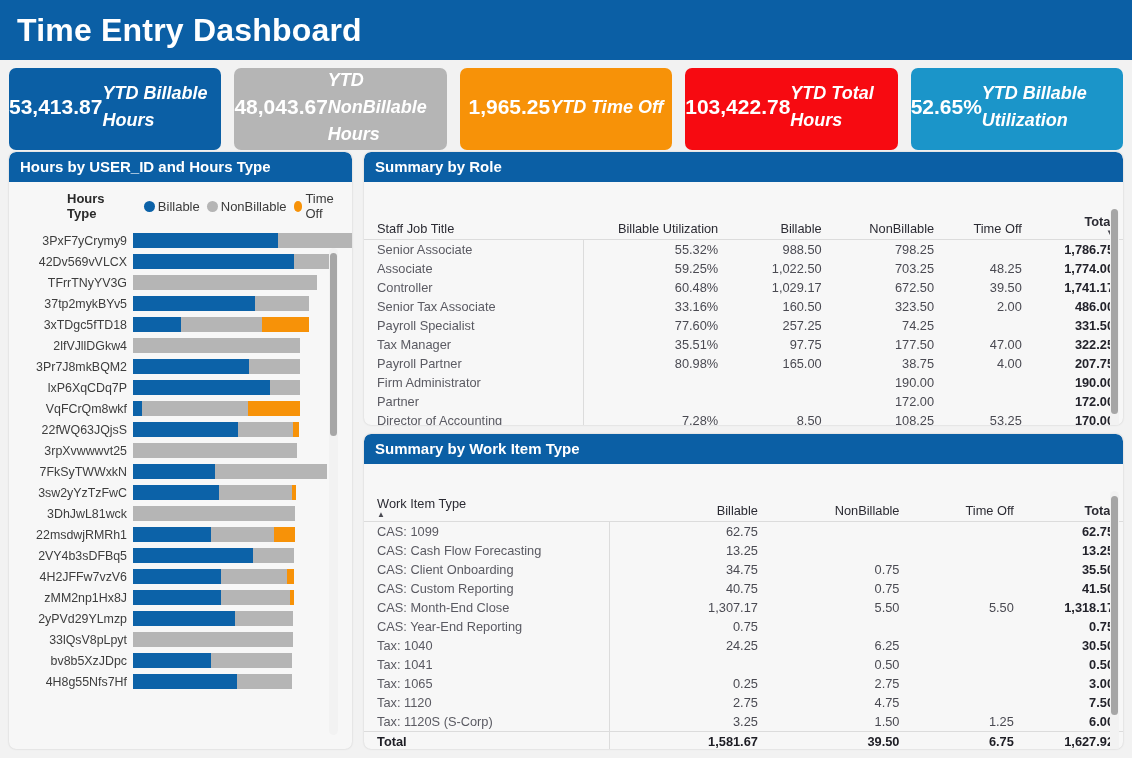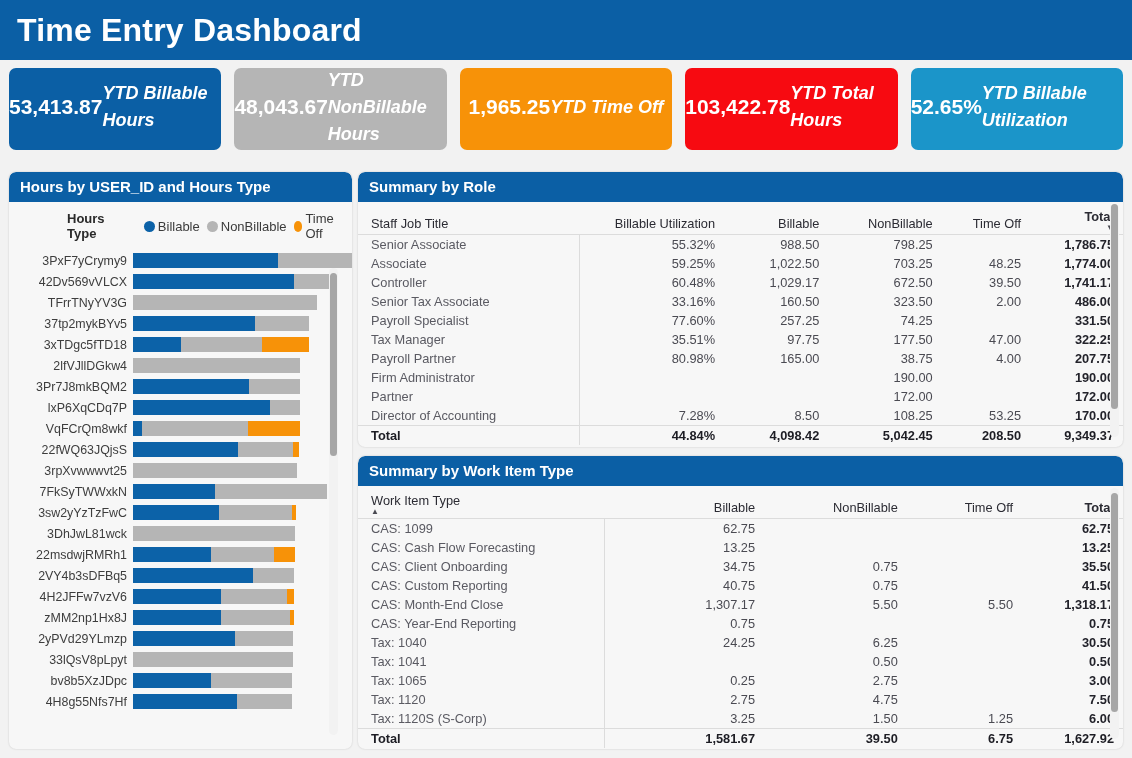--- a/index.html
+++ b/index.html
@@ -40,22 +40,22 @@
     justify-content: center;
     color: #ffffff;
     padding-bottom: 4px;
   }
   .kpi-value { font-size: 21px; font-weight: bold; line-height: 1.35; }
   .kpi-label { font-size: 18px; font-weight: bold; line-height: 1.5; font-style: italic; }
 
   
   #body-area {
     display: flex;
-    gap: 6px;
-    padding: 22px 9px 9px 9px;
+    gap: 12px;
+    padding: 2px 9px 9px 9px;
     height: 608px;
   }
   #left-col { width: 438px; display: flex; flex-direction: column; }
   #right-col { flex: 1 1 auto; display: flex; flex-direction: column; gap: 9px; align-items: center; }
 
   .panel {
     background: #f7f7f7;
     border-radius: 7px;
     box-shadow: 0 0 2px rgba(0,0,0,.18);
     display: flex;
@@ -161,21 +161,21 @@
   }
   table.matrix tbody td.cell-total { font-weight: bold; color: #23232b; }
   table.matrix tbody tr.total-row td {
     font-weight: bold;
     color: #1d1d24;
     border-top: 1px solid #dcdcdc;
   }
   .sort-caret { font-size: 8px; display: block; line-height: 7px; color: #4a4a52; }
   .th-inner { display: flex; flex-direction: column; align-items: flex-end; }
   .th-inner.left { align-items: flex-start; }
-  .table-wrap { position: relative; height: 100%; padding-top: 2px; }
+  .table-wrap { position: relative; height: 100%; padding-top: 2px; margin-top: 25px; }
 </style>
 </head>
 <body>
 
 <div id="app-header">
   <div id="dashboard-title">Time Entry Dashboard</div>
 </div>
 
 <div id="kpi-row">
     <div class="kpi-card" style="background: rgb(11, 95, 165);">

